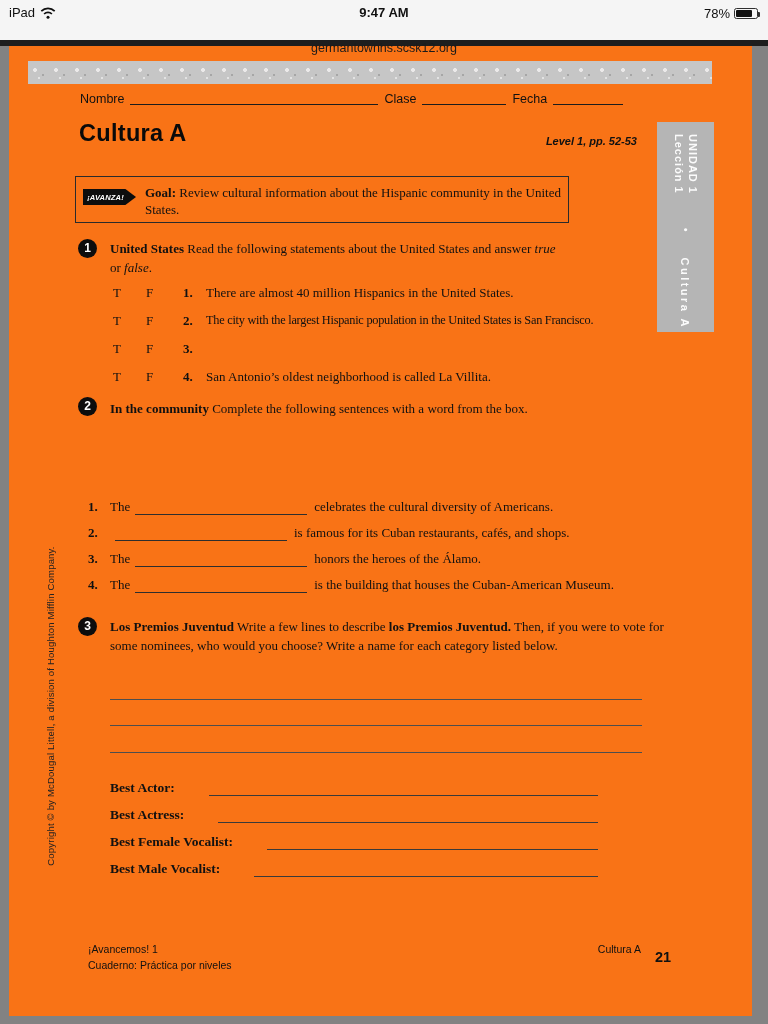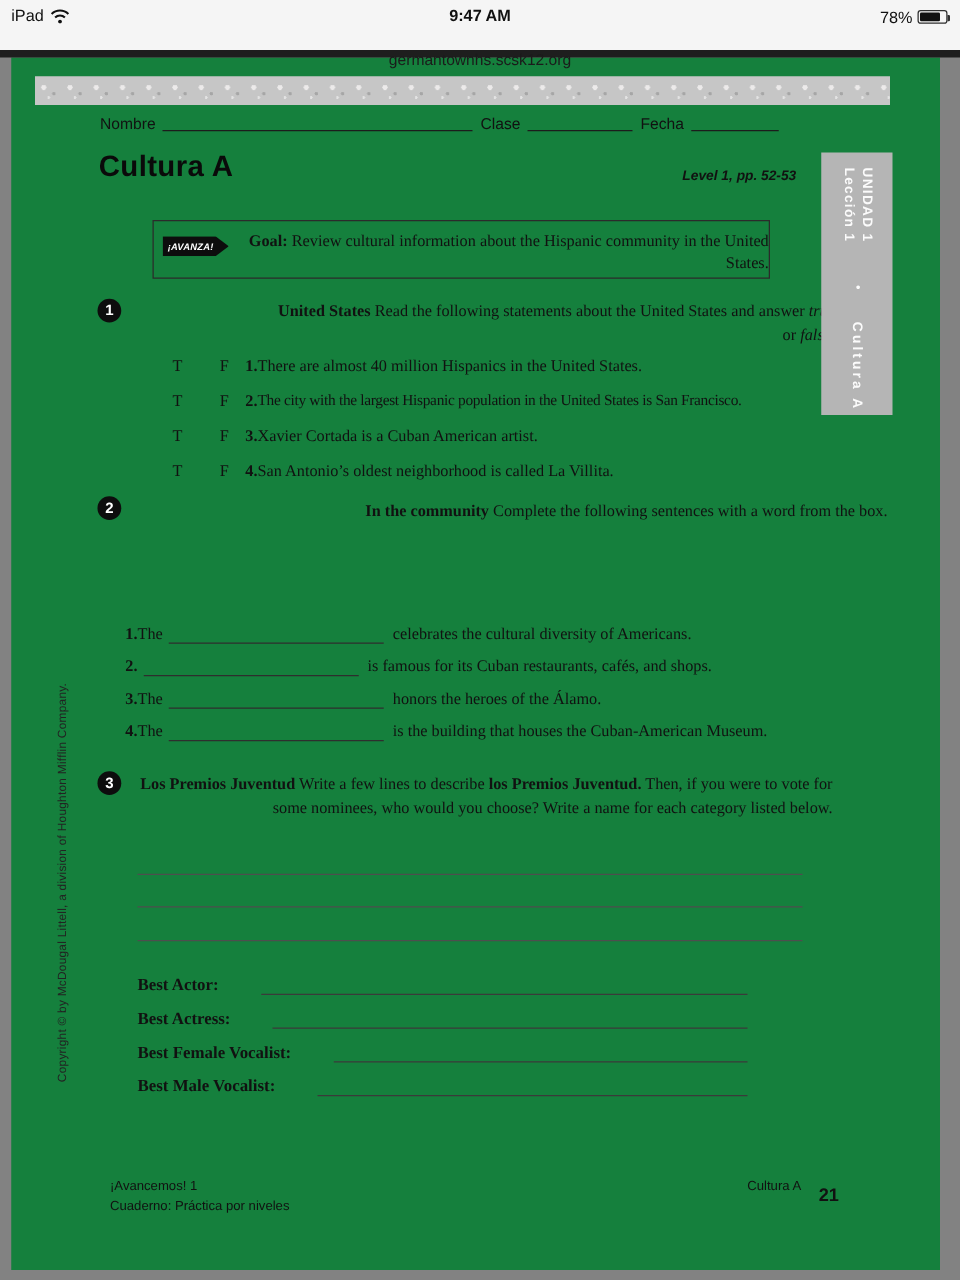--- a/index.html
+++ b/index.html
@@ -2,57 +2,57 @@
 <html><head>
 <meta charset="utf-8">
 <style>
   * { margin:0; padding:0; box-sizing:border-box; }
   html,body { width:768px; height:1024px; }
   body {
     position:relative; background:#828282; overflow:hidden;
     font-family:"Liberation Sans","DejaVu Sans",sans-serif; color:#111;
     -webkit-font-smoothing:antialiased;
   }
-  .serif { font-family:"Liberation Serif","DejaVu Serif",serif;text-align:right; }
+  .serif { font-family:"Liberation Serif","DejaVu Serif",serif; }
 
   
   .status-bar { position:absolute; top:0; left:0; width:768px; height:40px; background:#f5f5f5; z-index:10; }
   .sb-left { position:absolute; left:9px; top:5px; display:flex; align-items:center; gap:5px; font-size:13px; }
   .sb-center { position:absolute; left:0; right:0; top:0; text-align:center; }
   .sb-time { margin-top:5px; font-size:13px; font-weight:600; }
   .sb-url { margin-top:3px; font-size:12.5px; color:#1b1b1b; display:inline-block; }
   .sb-right { position:absolute; right:10px; top:6px; display:flex; align-items:center; gap:4px; font-size:13px; }
   .battery { position:relative; width:24px; height:11px; border:1px solid #2f2f2f; border-radius:2.5px; display:inline-block; padding:1px; }
   .battery-fill { display:block; height:100%; width:78%; background:#111; border-radius:1px; }
   .battery-nub { position:absolute; right:-3px; top:3px; width:2px; height:5px; background:#2f2f2f; border-radius:0 1px 1px 0; }
 
   .top-dark { position:absolute; top:40px; left:0; width:768px; height:6px; background:#1e1e1e; z-index:9; }
 
   
-  .page { position:absolute; left:9px; top:46px; width:743px; height:970px; background:#15803d; z-index:5; }
+  .page { position:absolute; left:9px; top:46px; width:743px; height:970px; background:#f97316; z-index:5; }
 
   .band {
     position:absolute; left:19px; top:15px; width:684px; height:23px;
     background-color:#c6c6c6;
     background-image:
       radial-gradient(circle 3.5px at 7px 9px,  #eceaea 55%, transparent 62%),
       radial-gradient(circle 2.5px at 15px 14px, #a6a6a6 50%, transparent 62%),
       radial-gradient(circle 2px  at 11px 17px, #e3e3e3 50%, transparent 62%);
     background-size:21px 23px;
   }
 
   .name-row { position:absolute; left:71px; top:46px; width:560px; display:flex; align-items:flex-end; font-size:12.5px; }
   .name-row .lbl { white-space:nowrap; }
   .hblank { display:inline-block; border-bottom:1.6px solid #1c1c1c; height:13px; margin:0 6px 1px 6px; }
   .hb-name { width:248px; } .hb-class { width:84px; } .hb-date { width:70px; }
 
   .ws-title { position:absolute; left:70px; top:74px; font-size:23.5px; font-weight:bold; letter-spacing:.3px; color:#0a0a0a; }
   .level-ref { position:absolute; left:420px; width:208px; top:89px; text-align:right; font-size:11px; font-weight:bold; font-style:italic; }
 
-  .goal-box { position:absolute; left:66px; top:130px; width:494px; height:47px; border:1.5px solid #2b2b2b; display:flex;margin-left:47px; }
+  .goal-box { position:absolute; left:66px; top:130px; width:494px; height:47px; border:1.5px solid #2b2b2b; display:flex; }
   .avanza-tag {
     flex:0 0 auto; margin:12px 9px 0 7px; width:53px; height:16px; background:#0d0d0d; color:#fff;
     clip-path:polygon(0 0,80% 0,100% 50%,80% 100%,0 100%);
     font-size:7.5px; font-weight:bold; font-style:italic; letter-spacing:.2px;
     display:flex; align-items:center; justify-content:center; padding-right:8px;
   }
   .goal-text { font-size:13px; line-height:17px; padding-top:7px; width:430px; }
   .goal-text b { font-weight:bold; }
 
   .num-circle { position:absolute; width:19px; height:19px; border-radius:50%; background:#0d0d0d; color:#fff;
@@ -183,21 +183,20 @@
   <div class="tf-row r2 cond serif">
     <span class="tf-t">T</span>
     <span class="tf-f">F</span>
     <span class="tf-n">2.</span>
     <span class="tf-txt">The city with the largest Hispanic population in the United States is San Francisco.</span>
   </div>
   <div class="tf-row r3 serif">
     <span class="tf-t">T</span>
     <span class="tf-f">F</span>
     <span class="tf-n">3.</span>
-    <span class="tf-txt">Xavier Cortada is a Cuban American artist.</span>
   </div>
   <div class="tf-row r4 serif">
     <span class="tf-t">T</span>
     <span class="tf-f">F</span>
     <span class="tf-n">4.</span>
     <span class="tf-txt">San Antonio’s oldest neighborhood is called La Villita.</span>
   </div>
 
   <div class="num-circle c2">2</div>
   <div class="act-head a2-head serif">

